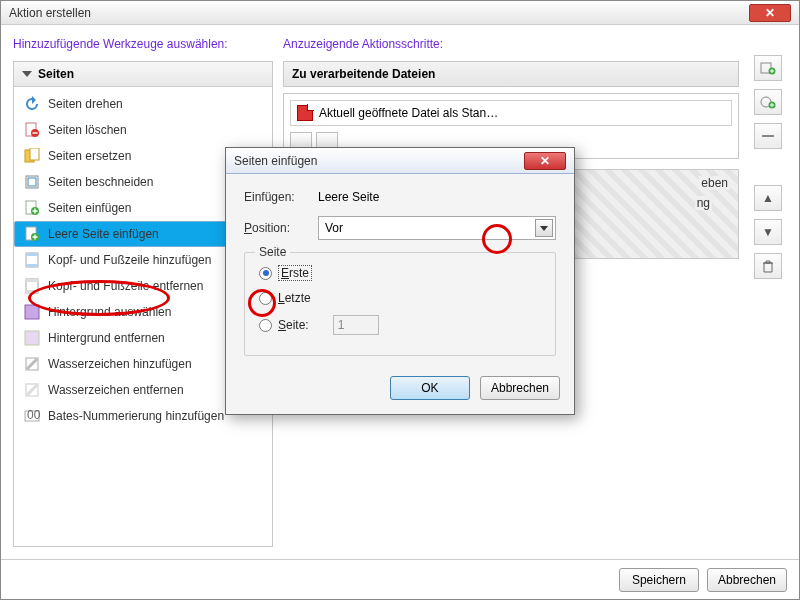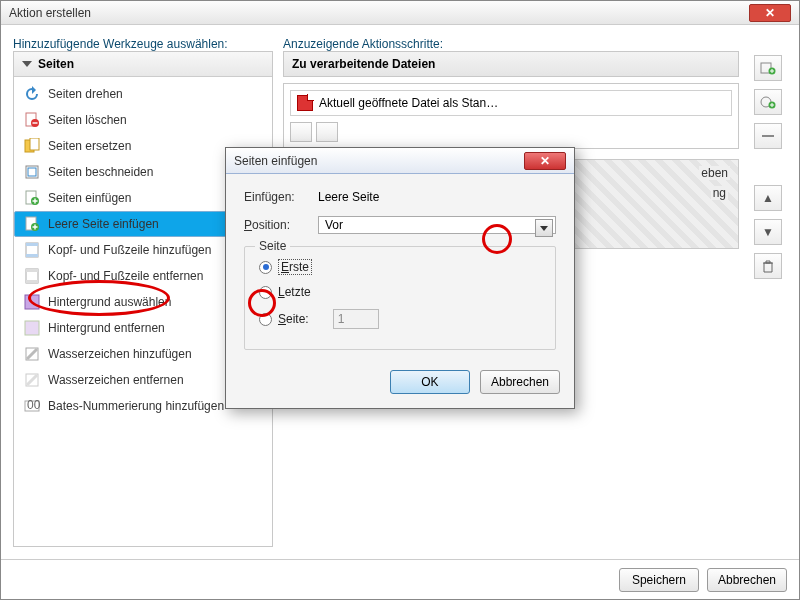--- a/index.html
+++ b/index.html
@@ -6,51 +6,51 @@
   body { margin: 0; background: #f0f0f0; width: 800px; height: 600px; overflow: hidden; position: relative; }
   .window { width: 800px; height: 600px; background: #fff; border: 1px solid #888; display: flex; flex-direction: column; }
   .titlebar { height: 24px; background: linear-gradient(#fdfdfd,#e6e6e6); border-bottom: 1px solid #ccc; display: flex; align-items: center; padding: 0 8px; }
   .titlebar .title { flex: 1; color: #333; }
   .closebtn { width: 42px; height: 18px; background: #d94a3e; border: 1px solid #a03028; border-radius: 2px; display:flex; align-items:center; justify-content:center; color:#fff; font-weight:bold; }
   .body { flex: 1; display: flex; padding: 12px; gap: 10px; position: relative; }
   .col { display: flex; flex-direction: column; }
   .left { width: 260px; }
   .right { flex: 1; min-width: 0; }
   .sidecol { width: 38px; display:flex; flex-direction:column; gap:8px; align-items:center; padding-top:18px;}
-  .label { color: #0c4a6e; margin-bottom: 0; }
+  .label { color: #6d28d9; margin-bottom: 10px; }
   .panel { border: 1px solid #c8c8c8; background: #fff; flex: 1; display:flex; flex-direction:column; }
   .panel-hdr { background: linear-gradient(#f7f7f7,#e8e8e8); border-bottom: 1px solid #ccc; padding: 5px 8px; font-weight: bold; display:flex; align-items:center; gap:6px;}
   .tri { width:0;height:0;border-left:5px solid transparent;border-right:5px solid transparent;border-top:6px solid #555; }
   .toollist { padding: 4px 0; overflow:auto; }
   .tool { display:flex; align-items:center; gap:8px; padding:5px 10px; color:#333; cursor:default; }
   .tool.sel { background:#0ea5e9; border:1px solid #7dafd6; border-radius:2px; padding:4px 9px;}
   .tool .ic { width:16px; height:16px; flex:0 0 16px; }
   .steps-hdr { background: linear-gradient(#f3f3f3,#e5e5e5); border:1px solid #c8c8c8; padding:5px 8px; font-weight:bold; }
   .filebox { border:1px solid #c8c8c8; margin-top:6px; padding:6px; display:flex; flex-direction:column; gap:6px;}
   .file-row { display:flex; align-items:center; gap:6px; border:1px solid #d0d0d0; padding:4px 6px; }
   .pdfico { width:16px;height:16px; background:#d33; border:1px solid #a00; position:relative;}
   .pdfico::after{content:""; position:absolute; right:-2px; top:-2px; width:6px;height:6px; background:#fff; border-left:1px solid #a00; border-bottom:1px solid #a00;}
   .minitb { display:flex; gap:4px; }
   .minibtn { width:22px;height:20px; border:1px solid #c0c0c0; background:linear-gradient(#fdfdfd,#ececec); }
   .greyzone { margin-top:10px; border:1px solid #c8c8c8; height:90px; background:
      repeating-linear-gradient(45deg,#e4e4e4 0 6px,#efefef 6px 12px); position:relative;}
   .greyzone .frag{position:absolute; right:8px; top:6px; color:#333; background:#efefef; padding:0 2px;}
-  .greyzone .frag2{position:absolute; right:10px; top:26px; color:#333; background:#efefef; padding:0 2px;}
+  .greyzone .frag2{position:absolute; right:26px; top:26px; color:#333; background:#efefef; padding:0 2px;}
   .sidebtn { width:28px; height:26px; border:1px solid #c4c4c4; background:linear-gradient(#fdfdfd,#ececec); display:flex; align-items:center; justify-content:center; color:#555;}
   .footer { height:40px; border-top:1px solid #ccc; display:flex; justify-content:flex-end; align-items:center; gap:8px; padding:0 12px;}
   .btn { min-width:80px; height:24px; border:1px solid #9a9a9a; background:linear-gradient(#fdfdfd,#e6e6e6); border-radius:3px; padding:0 10px; display:flex; align-items:center; justify-content:center;}
   
   .dialog { position:absolute; left:225px; top:147px; width:350px; background:#f4f4f4; border:1px solid #6a6a6a; box-shadow:4px 4px 14px rgba(0,0,0,.35); }
   .dlg-titlebar { height:26px; background:linear-gradient(#fff,#e3e9f3); border-bottom:1px solid #9cb3d6; display:flex; align-items:center; padding:0 8px; }
   .dlg-titlebar .t { flex:1; color:#333; }
   .dlg-close { width:42px;height:18px;background:linear-gradient(#e77,#c33); border:1px solid #922; border-radius:2px; color:#fff; display:flex;align-items:center;justify-content:center; font-weight:bold;}
   .dlg-body { padding:16px 18px 10px; }
   .row { display:flex; align-items:center; gap:10px; margin-bottom:12px; }
   .row .lab { width:64px; color:#333; }
-  .combo { flex:1; height:18px; border:1px solid #aaa; background:#fff; display:flex; align-items:center; padding:0 6px; position:relative;}
+  .combo { flex:1; height:24px; border:1px solid #aaa; background:#fff; display:flex; align-items:center; padding:0 6px; position:relative;}
   .combo .arrow{ position:absolute; right:2px; top:2px; width:18px; height:18px; border:1px solid #999; background:linear-gradient(#fafafa,#ddd); display:flex;align-items:center;justify-content:center;}
   .combo .arrow span{ width:0;height:0;border-left:4px solid transparent;border-right:4px solid transparent;border-top:5px solid #333; }
   .group { border:1px solid #cfcfcf; border-radius:2px; padding:12px 14px 10px; position:relative; margin-top:6px;}
   .group .gtitle{ position:absolute; top:-8px; left:10px; background:#f4f4f4; padding:0 4px; color:#333;}
   .radio-row{ display:flex; align-items:center; gap:6px; margin-bottom:10px; color:#222;}
   .radio{ width:13px;height:13px;border:1px solid #777;border-radius:50%; background:#fff; display:flex;align-items:center;justify-content:center;}
   .radio.on::after{content:"";width:6px;height:6px;background:#2b6cd4;border-radius:50%;}
   .numbox{ width:46px; height:20px; border:1px solid #bbb; background:#f2f2f2; color:#888; padding:0 4px; display:flex; align-items:center;}
   .dlg-buttons{ display:flex; justify-content:flex-end; gap:10px; padding:10px 14px 14px;}
   .btn.primary{ border:1px solid #3c7fb1; background:linear-gradient(#eaf3fb,#bcdff6); }

